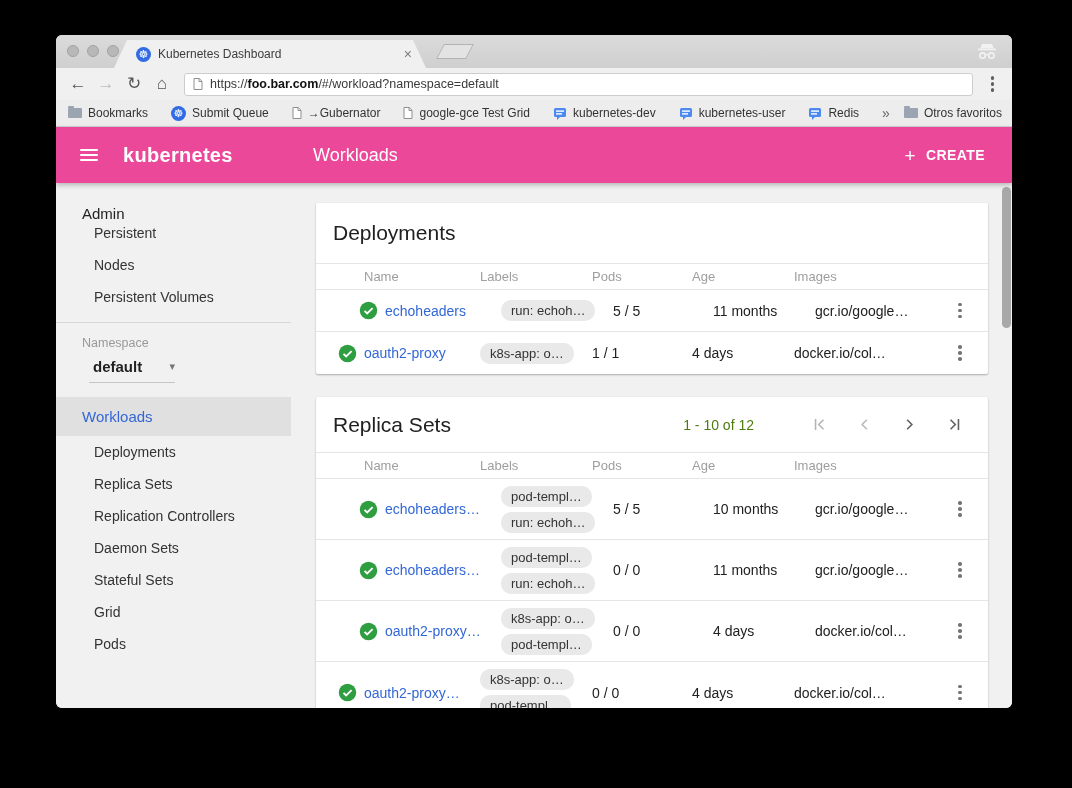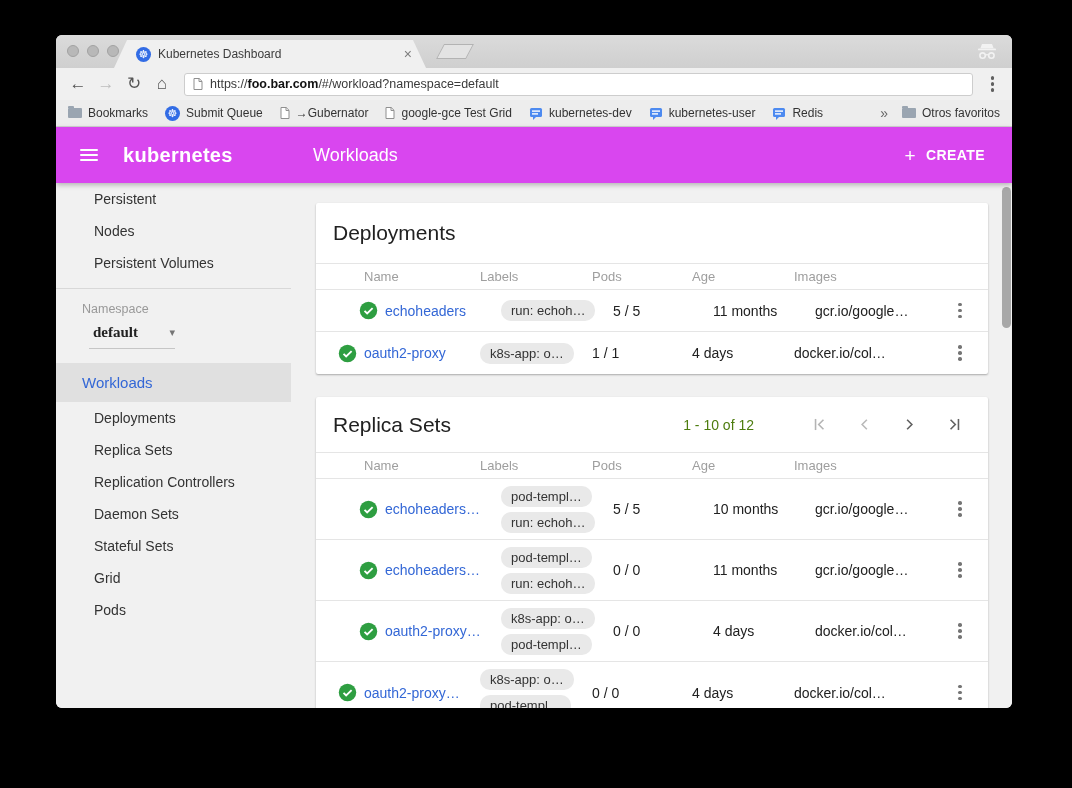--- a/index.html
+++ b/index.html
@@ -36,49 +36,49 @@
   .urlbar { flex:1; height:23px; background:#fff; border:1px solid #cdcdcd;
     border-radius:3px; display:flex; align-items:center; padding:0 8px;
     margin:0 6px; gap:7px; }
   .urltext { font-size:12.5px; color:#3a3a3a; white-space:nowrap; overflow:hidden; }
   .urltext b { color:#111; }
   .kebab { display:flex; flex-direction:column; gap:2.5px; align-items:center;
     padding:4px 8px; }
   .kebab i { width:3.5px; height:3.5px; border-radius:50%; background:#606060; }
 
   .bookmarks { height:27px; background:#ededed; border-bottom:1px solid #d2d2d2;
-    display:flex; align-items:center; padding:0 12px; gap:17px; font-size:12px;
+    display:flex; align-items:center; padding:0 12px; gap:23px; font-size:12px;
     color:#333; white-space:nowrap; }
   .bm { display:flex; align-items:center; gap:6px; }
   .bm-right { margin-left:auto; display:flex; align-items:center; gap:14px; }
   .chev2 { color:#666; font-size:14px; }
 
   
-  .appbar { height:56px; background:#d946ef; display:flex; align-items:center;
+  .appbar { height:56px; background:#ec4899; display:flex; align-items:center;
     box-shadow:0 2px 5px rgba(0,0,0,.26); position:relative; z-index:5; color:#fff; }
   .hamburger { margin-left:24px; width:18px; display:flex; flex-direction:column; gap:3px; }
   .hamburger i { height:2px; background:#fff; border-radius:1px; }
   .logo { margin-left:25px; font-size:20px; font-weight:bold; letter-spacing:.3px; }
   .page-title { position:absolute; left:257px; font-size:18px; }
   .create-btn { margin-left:auto; margin-right:27px; display:flex; align-items:center;
     gap:10px; font-size:14px; font-weight:bold; letter-spacing:.4px; }
   .plus { font-size:19px; font-weight:normal; line-height:1; }
 
   .content { height:525px; display:flex; background:#f1f1f1; position:relative;
     overflow:hidden; }
 
   
   .sidebar { width:235px; flex:none; font-size:14px; color:#333; }
   .sec-label { padding:22px 0 0 26px; font-size:15px; color:#232323; height:34px; }
   .nav-item { height:32px; line-height:32px; padding-left:38px; font-size:14px;
     color:#333; }
   .divider { border-top:1px solid #d8d8d8; margin-top:9px; }
   .ns-label { padding:13px 0 0 26px; font-size:12.5px; color:#999; height:32px; }
   .ns-select { margin:3px 0 0 33px; width:86px; padding:0 0 7px 4px;
-    border-bottom:1px solid #c6c6c6; display:flex; align-items:center;font-family:Liberation Serif, serif; }
+    border-bottom:1px solid #c6c6c6; display:flex; align-items:center; }
   .ns-value { font-size:15px; font-weight:bold; color:#222; }
   .ns-caret { margin-left:auto; font-size:11px; color:#757575; }
   .nav-parent { margin-top:14px; height:39px; line-height:39px; padding-left:26px;
     font-size:15px; }
   .nav-parent.selected { background:#e0e0e0; color:#3367d6; }
 
   
   .main { flex:1; padding:20px 0 0 25px; }
   .card { width:672px; background:#fff; border-radius:2px;
     box-shadow:0 1px 2px rgba(0,0,0,.3); }
@@ -233,20 +233,21 @@
     <span class="page-title">Workloads</span>
     <div class="create-btn">
       <span class="plus">+</span>
       <span>CREATE</span>
     </div>
   </div>
 
   <div class="content">
 
     <div class="sidebar">
+      <div class="sec-label">Admin</div>
       <div class="nav-item">Persistent</div>
       <div class="nav-item">Nodes</div>
       <div class="nav-item">Persistent Volumes</div>
       <div class="divider"></div>
       <div class="ns-label">Namespace</div>
       <div class="ns-select">
         <span class="ns-value">default</span>
         <span class="ns-caret">▾</span>
       </div>
       <div class="nav-parent selected">Workloads</div>

